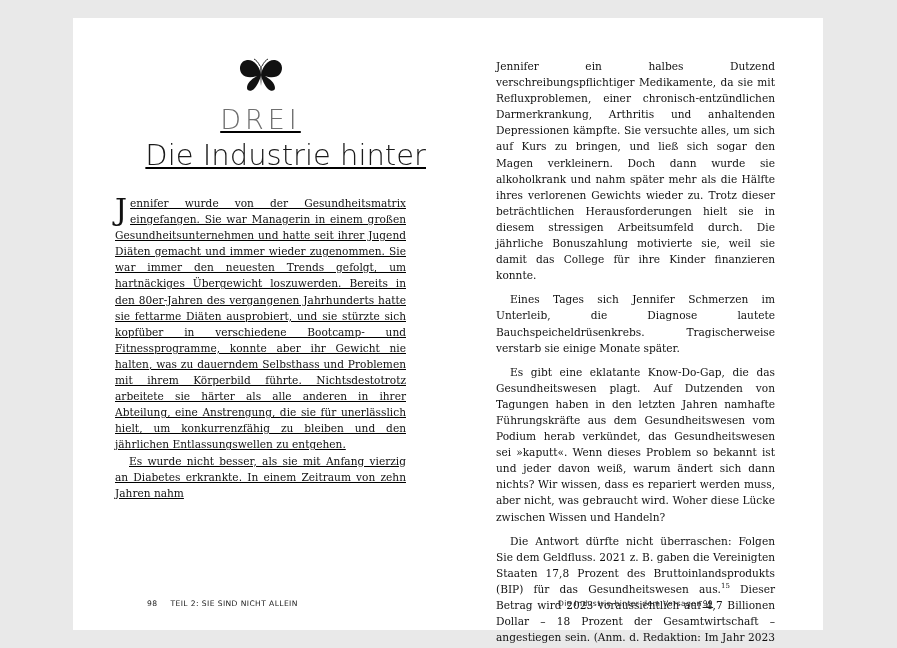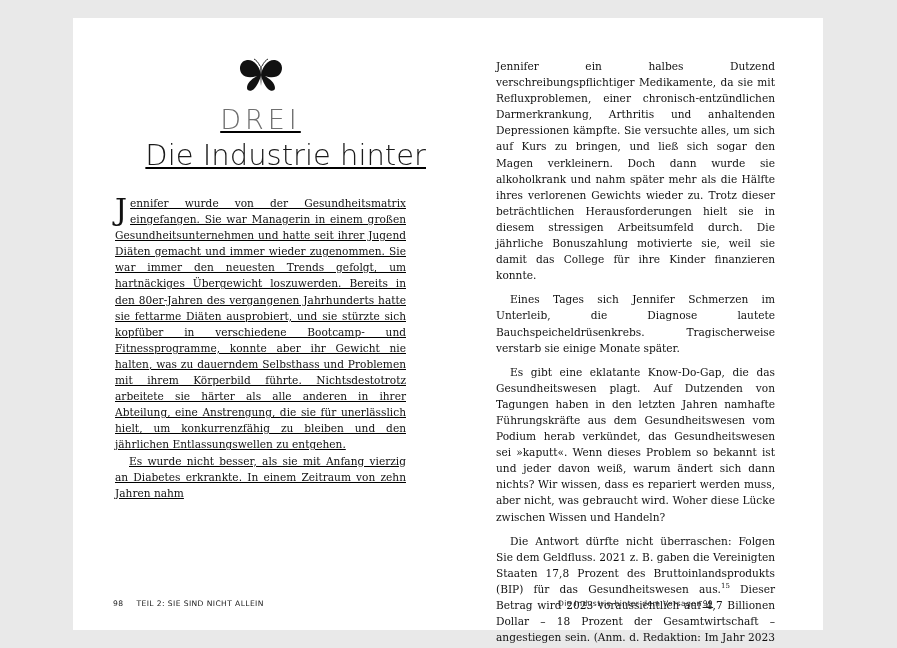--- a/index.html
+++ b/index.html
@@ -123,21 +123,21 @@
     position: absolute;
     bottom: 22px;
     left: 40px;
     right: 40px;
     font-family: "DejaVu Sans", sans-serif;
     font-size: 7.6px;
     letter-spacing: 0.4px;
     color: #1a1a1a;
     display: flex;
   }
-  .footer-left .pg { margin-right: 13px; }
+  .footer-left .pg { margin-right: 13px; margin-left: 34px; }
   .footer-right {
     justify-content: center;
   }
   .footer-right .pg { margin-left: 1px; text-decoration: underline; }
   .footer span { white-space: nowrap; }
 
   .rt-body {
     margin: 40px 40px 0 40px;
     text-align: justify;
     font-size: 10.6px;

